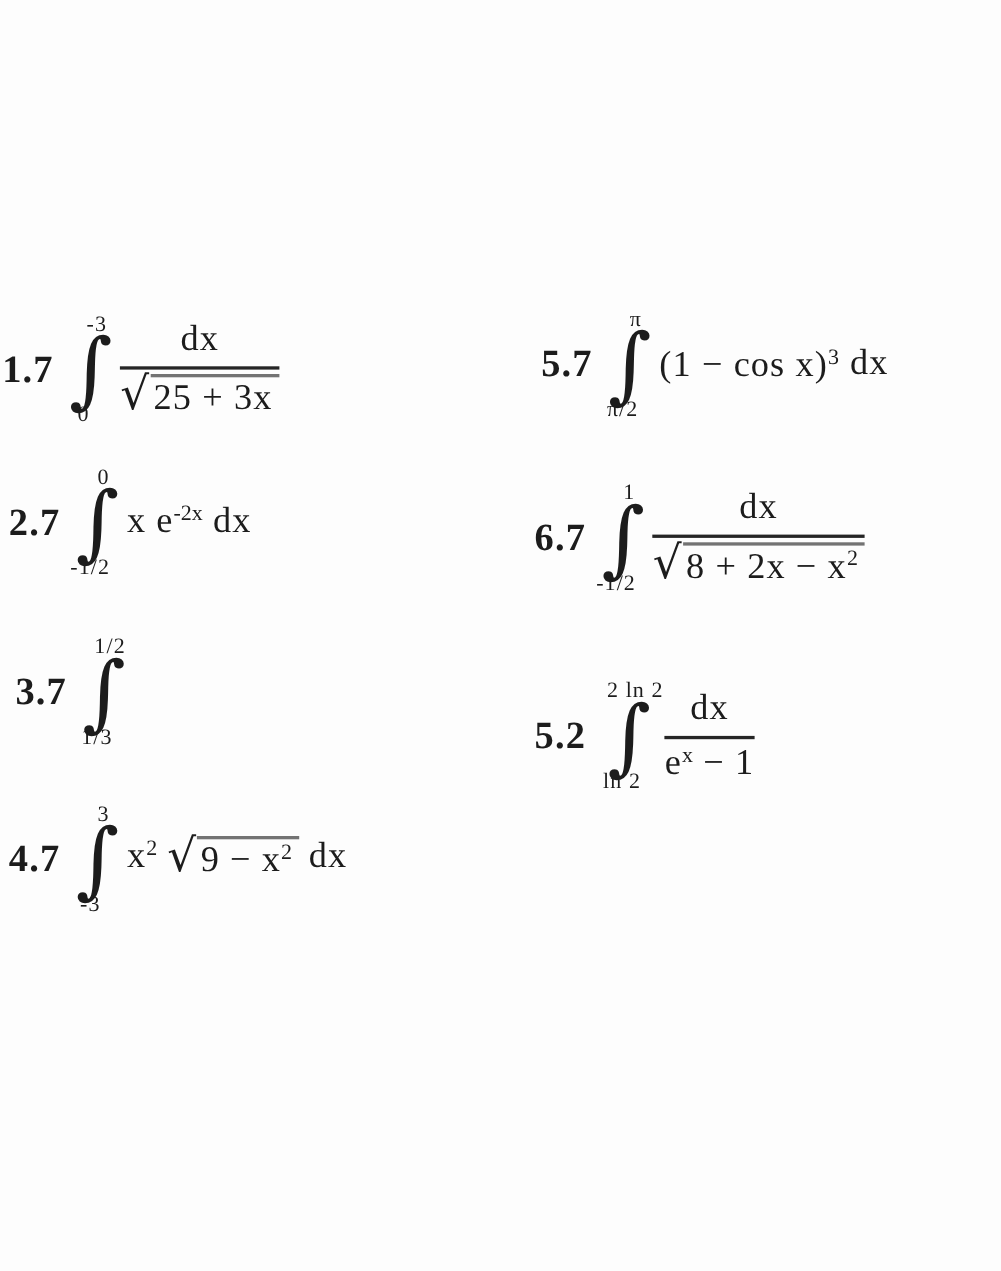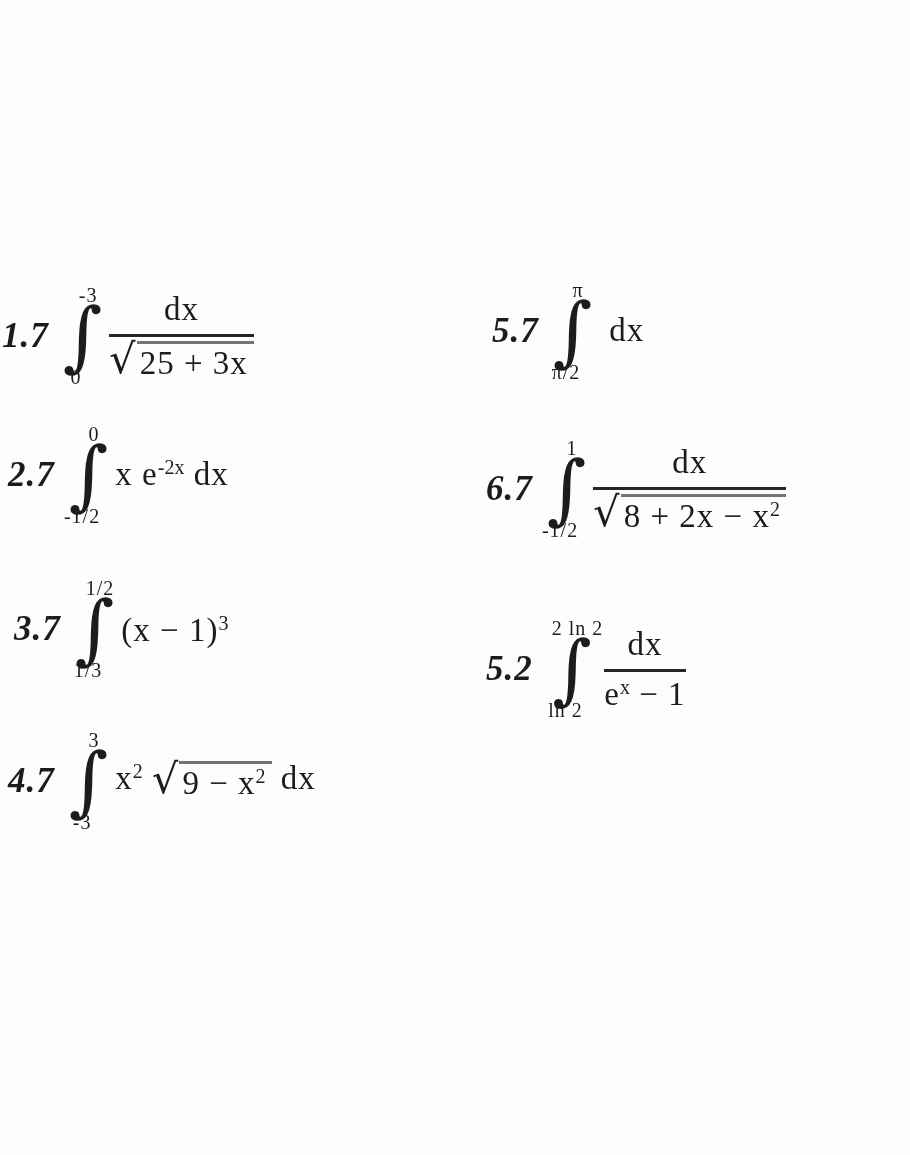--- a/index.html
+++ b/index.html
@@ -23,21 +23,20 @@
     position: absolute;
     display: flex;
     align-items: center;
     white-space: nowrap;
   }
   .plabel {
     font-weight: bold;
     font-size: 35px;
     margin-right: 12px;
     letter-spacing: 1px;
-    font-style: italic;
   }
   
   .integral {
     display: inline-flex;
     flex-direction: column;
     align-items: center;
     line-height: 1;
     margin: 0 6px 0 2px;
   }
   .int-glyph {
@@ -136,23 +135,20 @@
   </div>
 
   <div class="problem pos3 math">
     <span class="plabel">3.7</span>
     <span class="integral">
       <span class="lim upper">1/2</span>
       <span class="int-glyph">∫</span>
       <span class="lim lower">1/3</span>
     </span>
     <span class="frac">
-      <span class="den">
-        <span>(x − 1)</span><span class="sup">3</span>
-      </span>
     </span>
   </div>
 
   <div class="problem pos4 math">
     <span class="plabel">4.7</span>
     <span class="integral">
       <span class="lim upper">3</span>
       <span class="int-glyph">∫</span>
       <span class="lim lower">-3</span>
     </span>
@@ -167,20 +163,23 @@
   </div>
 
   <div class="problem pos5 math">
     <span class="plabel">5.7</span>
     <span class="integral">
       <span class="lim upper">π</span>
       <span class="int-glyph">∫</span>
       <span class="lim lower">π/2</span>
     </span>
     <span class="frac">
+      <span class="den">
+        <span>(1 − cos x)</span><span class="sup">3</span>
+      </span>
     </span>
     <span class="after">dx</span>
   </div>
 
   <div class="problem pos6 math">
     <span class="plabel">6.7</span>
     <span class="integral">
       <span class="lim upper">1</span>
       <span class="int-glyph">∫</span>
       <span class="lim lower">-1/2</span>

